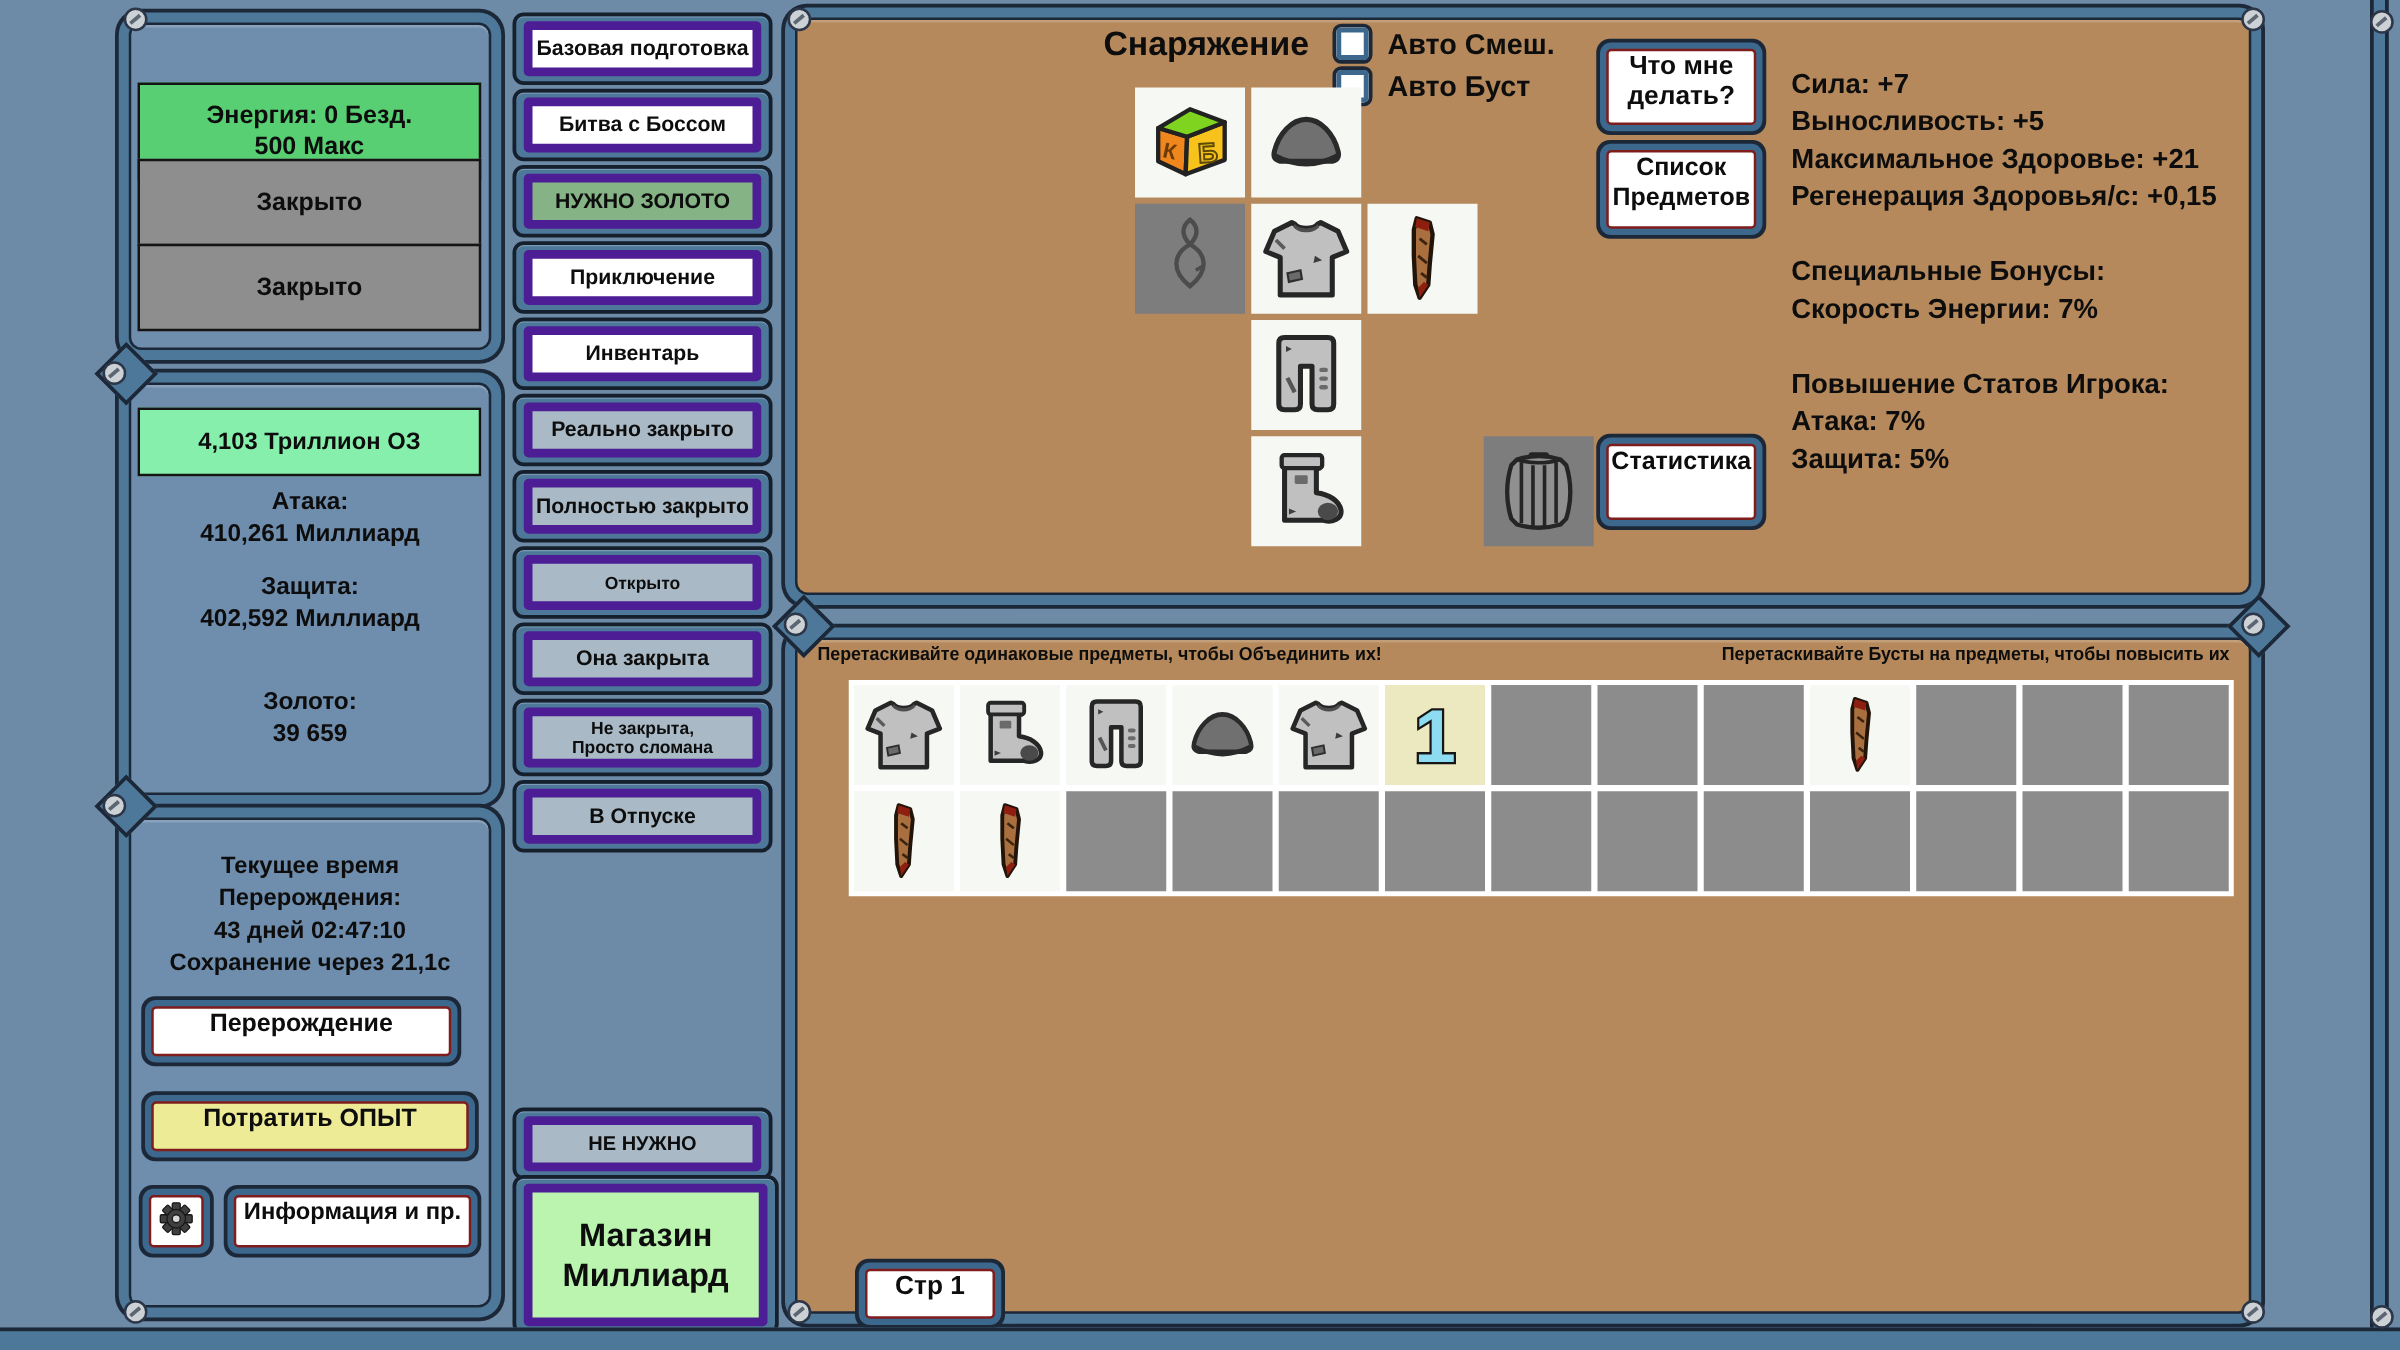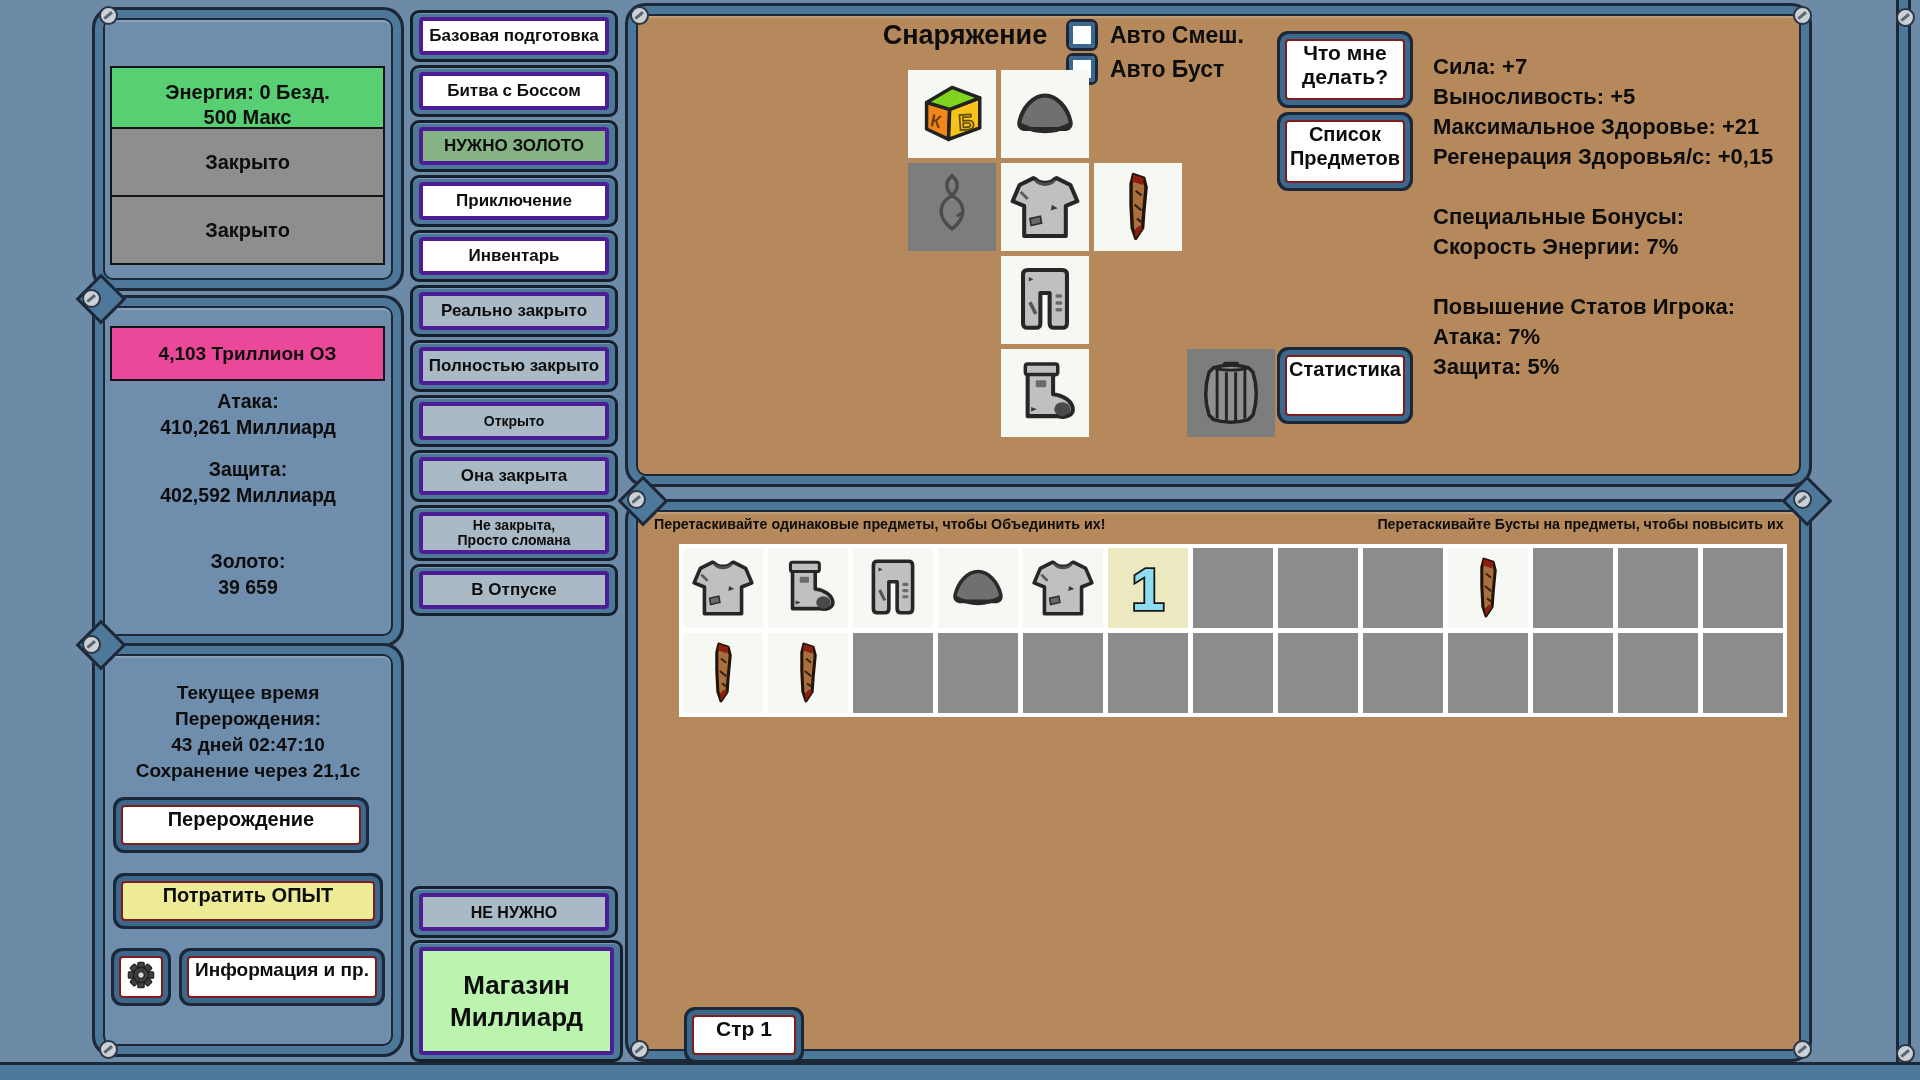--- a/index.html
+++ b/index.html
@@ -28,21 +28,21 @@
   .time-block{position:absolute;left:0;width:100%;text-align:center;font-size:19px;line-height:26px;}
   .push-btn{position:absolute;background:#fff;border:2px solid #7f1d1d;border-radius:4px;box-sizing:border-box;
             box-shadow:0 0 0 5px #3c688e, 0 0 0 8px #1c2838;
             display:flex;flex-direction:column;align-items:center;
             font-size:20px;line-height:24px;text-align:center;cursor:pointer;}
   .push-btn.yellow{background:#eeeb96;}
   
   #menu-list{position:absolute;left:410px;top:10px;width:208px;display:flex;flex-direction:column;gap:3px;z-index:2;box-sizing:border-box;}
   .menu-cell{background:#4d7899;border:3px solid #16202c;border-radius:9px;padding:4px 6px;
              box-shadow:inset 0 1px 0 rgba(255,255,255,.25);}
-  .menu-btn{background:#fff;border:4px solid #4c1d95;border-radius:4px;height:30px;
+  .menu-btn{background:#fff;border:7px solid #4c1d95;border-radius:4px;height:30px;
             display:flex;flex-direction:column;align-items:center;justify-content:center;
             font-size:17px;line-height:18px;text-align:center;cursor:pointer;}
   .menu-btn.green{background:#85b385;}
   .menu-btn.disabled{background:#a9bac6;}
   .menu-btn.small{font-size:14px;line-height:15px;align-items:center;}
   .menu-btn.shop{background:#baf4ae;height:100px;font-size:26px;line-height:32px;}
   #notready-cell{position:absolute;left:410px;top:886px;width:208px;box-sizing:border-box;z-index:2;}
   #shop-cell{position:absolute;left:410px;top:940px;width:213px;box-sizing:border-box;z-index:2;}
   
   .equip-title{position:absolute;left:207px;top:4px;width:240px;text-align:center;font-size:27px;}
@@ -149,21 +149,21 @@
   <section class="panel" style="left:105px;top:20px;width:286px;height:258px;">
     <div class="bar bar-green" style="top: 46px; height: 78px; background: rgb(87, 207, 114);">
       <div>Энергия: 0 Безд.</div>
       <div>500 Макс</div>
     </div>
     <div class="bar bar-gray" style="top:107px;height:70px;">Закрыто</div>
     <div class="bar bar-gray" style="top:175px;height:70px;">Закрыто</div>
   </section>
 
   <section class="panel" style="left:105px;top:308px;width:286px;height:326px;">
-    <div class="bar bar-red" style="top: 18px; height: 55px; font-size: 19px; background: #ec4899;">4,103 Триллион ОЗ</div>
+    <div class="bar bar-red" style="top: 18px; height: 55px; font-size: 19px; background: #86efac;">4,103 Триллион ОЗ</div>
     <div class="stat-block" style="top:80px;">
       <div class="stat-group" style="margin-top:0;">
         <div>Атака:</div>
         <div>410,261 Миллиард</div>
       </div>
       <div class="stat-group">
         <div>Защита:</div>
         <div>402,592 Миллиард</div>
       </div>
       <div class="stat-group big-gap">

